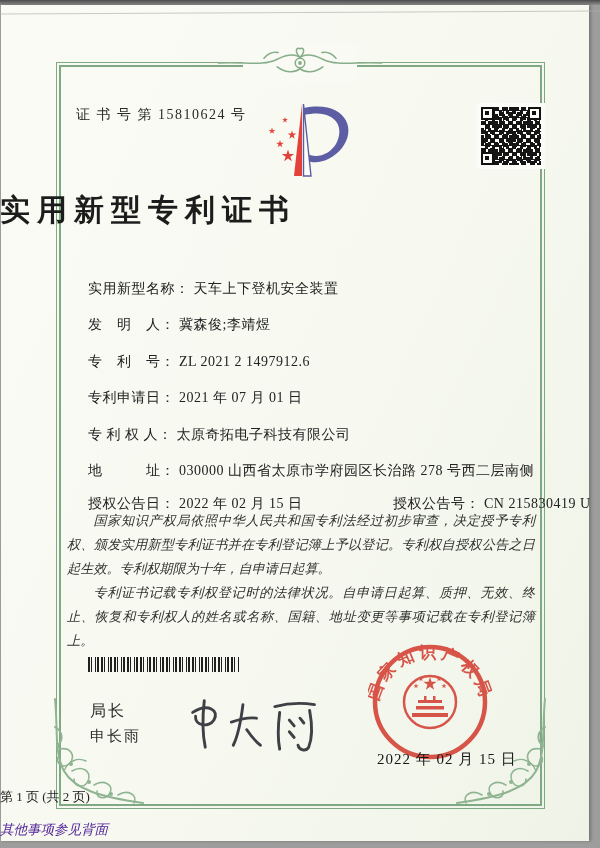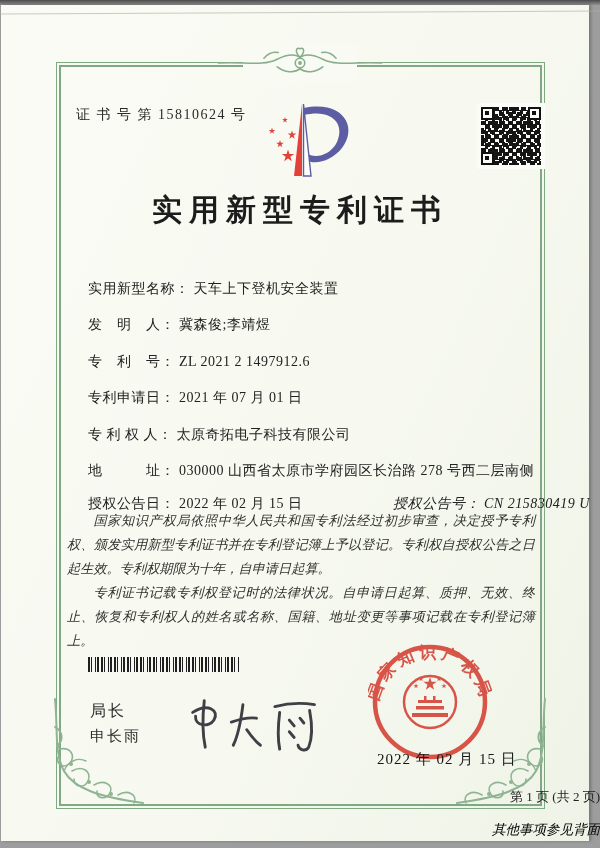--- a/index.html
+++ b/index.html
@@ -23,44 +23,44 @@
   
   .cert-no{position:absolute;left:76px;top:106px;font-size:14px;letter-spacing:1.5px;color:#2a2a2a;}
   .logo{position:absolute;left:258px;top:98px;width:100px;height:84px;}
   .qr{position:absolute;left:481px;top:107px;width:60px;height:58px;background:
       conic-gradient(from 90deg,#151515 25%,transparent 0 50%,#151515 0 75%,transparent 0) 0 0/7px 7px,
       conic-gradient(#151515 25%,transparent 0 50%,#151515 0 75%,transparent 0) 0 0/9px 9px,
       #fbfbf8;box-shadow:0 0 0 4px #fbfbf8;}
   .finder{position:absolute;width:13px;height:13px;border:2.5px solid #111;background:#fbfbf8;box-sizing:border-box;}
   .finder::after{content:"";position:absolute;left:2px;top:2px;width:4px;height:4px;background:#111;}
   .finder.tl{left:0;top:0}.finder.tr{right:0;top:0}.finder.bl{left:0;bottom:0}
-  .title{position:absolute;left:0;top:190px;width:600px;text-align:center;font-size:30px;
+  .title{position:absolute;left:0;top:190px;width:600px;font-size:30px;
          font-weight:700;letter-spacing:7px;color:#1c1c1c;}
   
   .frow{position:absolute;left:88px;width:440px;font-size:14px;color:#222;letter-spacing:.5px;white-space:nowrap;margin-top:8px;}
   .frow .lbl{margin-right:4px;}
-  .grant-b{position:absolute;left:305px;top:0;font-style:italic;}
+  .grant-b{position:absolute;left:305px;top:0;}
   
   .paras{position:absolute;left:67px;top:509px;width:468px;font-size:13.2px;line-height:24px;
          color:#30302e;text-align:justify;font-style:italic;}
   .paras p{margin:0;text-indent:2em;}
   
   .barcode{position:absolute;left:88px;top:657px;width:152px;height:15px;background:
      repeating-linear-gradient(90deg,#1f1f1f 0 1.6px,#f6f7f0 1.6px 3.2px,#1f1f1f 3.2px 4.2px,
      #f6f7f0 4.2px 7px,#1f1f1f 7px 8px,#f6f7f0 8px 9px,#1f1f1f 9px 11.5px,#f6f7f0 11.5px 13px);}
   .signer-title{position:absolute;left:90px;top:701px;font-size:16px;color:#2d2d2d;letter-spacing:2px;
                 font-family:Liberation Mono, monospace;}
   .signer-name{position:absolute;left:90px;top:727px;font-size:15px;color:#2d2d2d;letter-spacing:2px;
                font-family:Liberation Serif, serif;}
   .signature{position:absolute;left:183px;top:693px;width:145px;height:60px;}
   .seal{position:absolute;left:368px;top:640px;width:124px;height:124px;opacity:.9;mix-blend-mode:multiply;}
   .seal-date{position:absolute;left:377px;top:750px;font-size:15px;color:#161616;letter-spacing:1px;}
-  .page-ind{position:absolute;left:0;top:788px;width:600px;text-align:right;font-size:13px;color:#222;}
-  .back-note{position:absolute;left:0;top:821px;width:600px;text-align:right;font-size:13.5px;
-             color:#000000;font-style:italic;}
+  .page-ind{position:absolute;left:0;top:788px;width:600px;text-align:left;font-size:13px;color:#222;}
+  .back-note{position:absolute;left:0;top:821px;width:600px;text-align:left;font-size:13.5px;
+             color:#4c1d95;font-style:italic;}
 </style>
 </head>
 <body>
 
 <div id="stage">
   <div class="edge-top"></div>
   <div class="paper"></div>
   <div class="scan-line"></div>
 
   <div class="frame">

